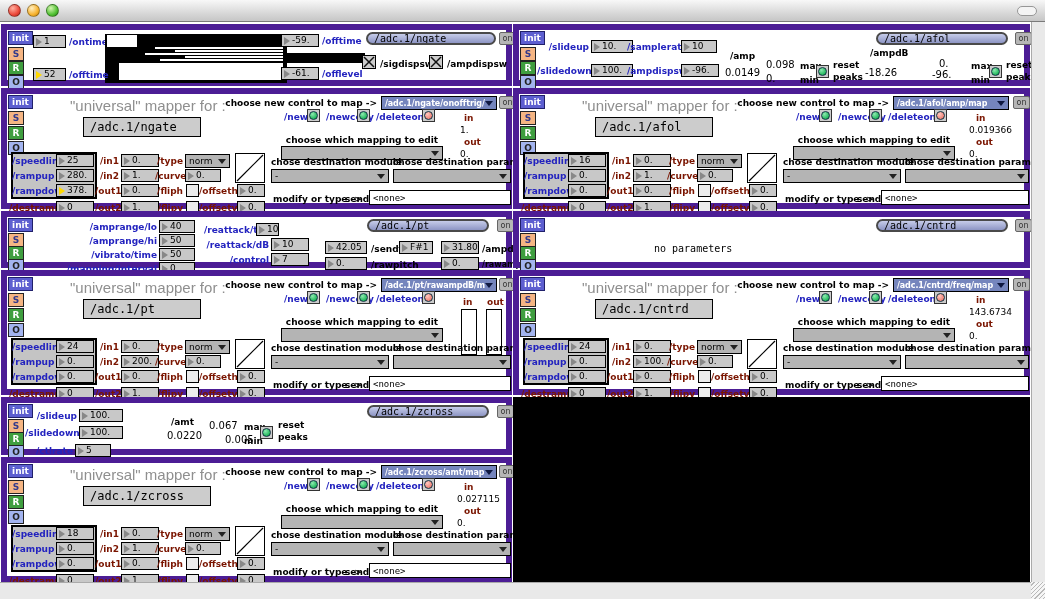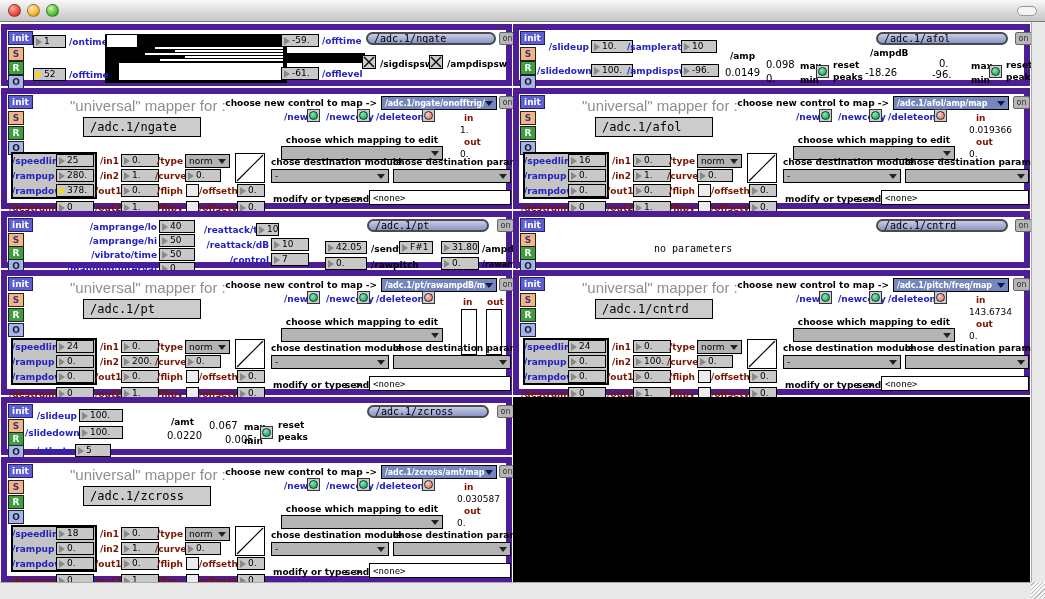--- a/index.html
+++ b/index.html
@@ -598,21 +598,21 @@
 
   <div class="panel" style="left:513px;top:270px;width:517px;height:125px">
     <div class="initbtn">init</div>
     <div class="sro s" style="top:17px">S</div>
     <div class="sro r" style="top:32px">R</div>
     <div class="sro o" style="top:47px">O</div>
     <div class="mhead" style="left:63px;top:4px">"universal" mapper for :</div>
     <div class="targetbox" style="left:76px;top:23px;width:118px">/adc.1/cntrd</div>
     <div class="lbl blk rt" style="left:178px;top:4px;width:192px">choose new control to map -&gt;</div>
     <div class="drop bluedrop" style="left:374px;top:2px;width:116px">
-        <span class="ellip">/adc.1/pitch/freq/map</span>
+        <span class="ellip">/adc.1/cntrd/freq/map</span>
         <i class="dar"></i>
       </div>
     <div class="onbtn" style="left:494px;top:2px">on</div>
     <div class="lbl blue" style="left:277px;top:18px">/new</div>
     <div class="rtoggle green" style="left:300px;top:15px">
         <i></i>
       </div>
     <div class="lbl blue" style="left:319px;top:18px">/newcopy</div>
     <div class="rtoggle green" style="left:350px;top:15px">
         <i></i>
@@ -765,21 +765,21 @@
       </div>
     <div class="lbl blue" style="left:319px;top:18px">/newcopy</div>
     <div class="rtoggle green" style="left:350px;top:15px">
         <i></i>
       </div>
     <div class="lbl blue" style="left:369px;top:18px">/deleteone</div>
     <div class="rtoggle red" style="left:415px;top:15px">
         <i></i>
       </div>
     <div class="lbl mar" style="left:457px;top:19px">in</div>
-    <div class="val s9" style="left:450px;top:31px">0.030587</div>
+    <div class="val s9" style="left:450px;top:31px">0.027115</div>
     <div class="lbl mar" style="left:457px;top:43px">out</div>
     <div class="val s9" style="left:450px;top:55px">0.</div>
     <div class="lbl blk lblc" style="left:274px;top:41px;width:162px">choose which mapping to edit</div>
     <div class="drop" style="left:274px;top:52px;width:162px">
         <i class="dar"></i>
       </div>
     <div class="groupbox" style="left:4px;top:62px;width:86px;height:47px"></div>
     <div class="lbl blue rt" style="left:5px;top:66px;width:42px">/speedlim</div>
     <div class="numbox" style="left:49px;top:64px;width:38px">
         <i class="tri"></i>

